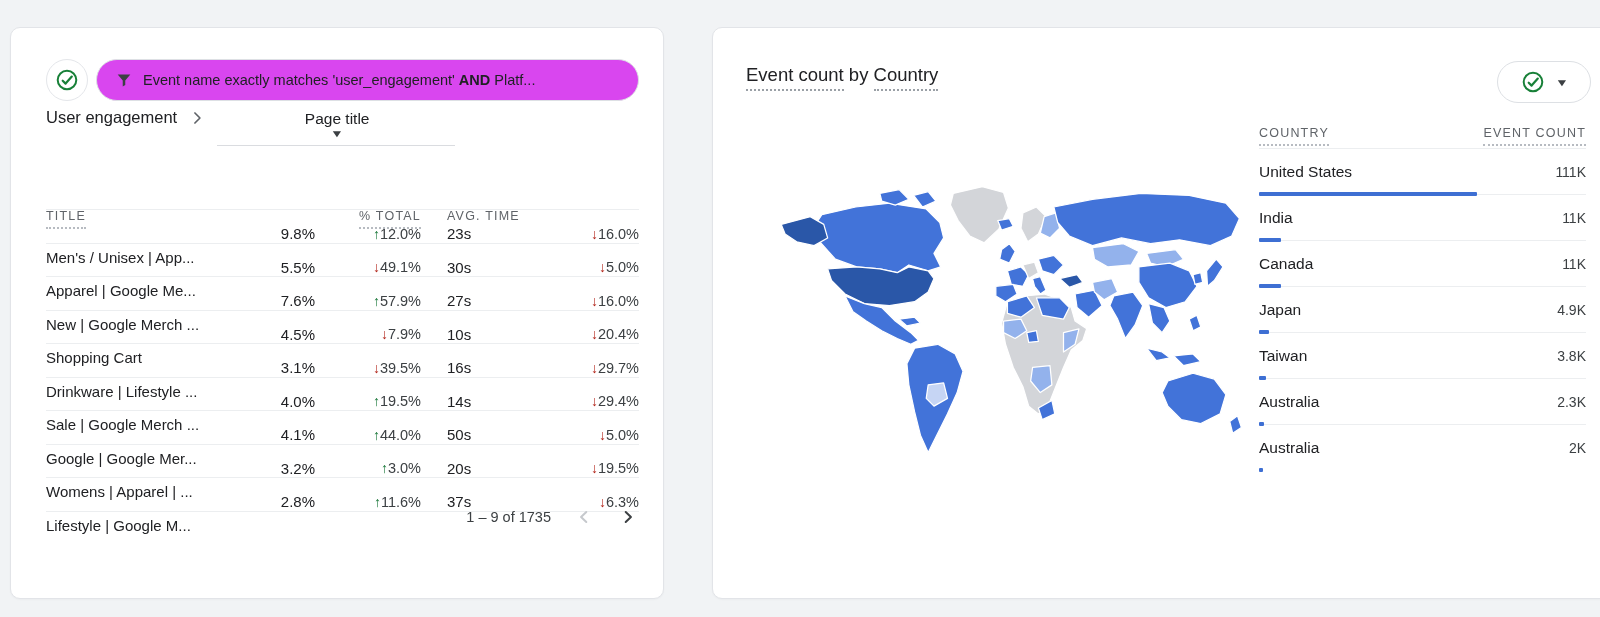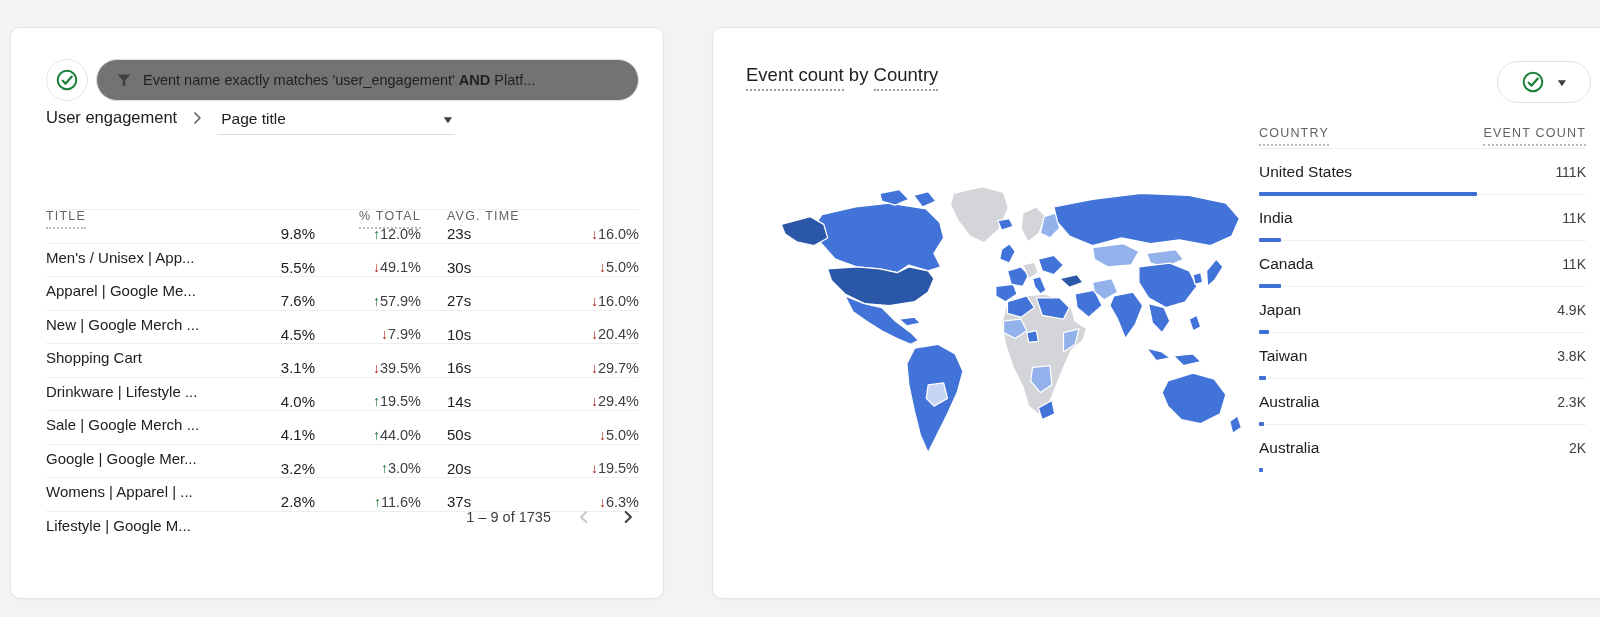--- a/index.html
+++ b/index.html
@@ -15,29 +15,29 @@
     border:1px solid #e2e4e8;border-radius:10px;
     box-shadow:0 1px 2px rgba(0,0,0,.03);
   }
   #card-left{left:10px;width:652px;}
   #card-right{left:684px;width:908px;margin-left:28px;}
 
   
   .filter-row{position:absolute;left:35px;top:31px;right:24px;display:flex;align-items:center;gap:8px;}
   .circle-btn{width:40px;height:40px;border:1px solid #e4e6ea;border-radius:50%;
     display:flex;align-items:center;justify-content:center;background:#fff;flex:0 0 auto;cursor:pointer;}
-  .filter-chip{height:40px;border:1px solid #dde0e4;border-radius:21px;background:#737373;
+  .filter-chip{height:40px;border:1px solid #dde0e4;border-radius:21px;background:#d946ef;
     display:flex;align-items:center;gap:10px;padding:0 18px;flex:1;min-width:0;cursor:pointer;}
   .filter-chip .chip-text{font-size:14.5px;color:#202124;white-space:nowrap;overflow:hidden;}
 
   .breadcrumb-row{position:absolute;left:35px;top:80px;display:flex;align-items:flex-start;}
   .bc-metric{font-size:16.5px;color:#202124;}
   .bc-chevron{margin:0 10px;display:flex;align-items:center;}
   .dim-select{display:flex;align-items:center;justify-content:space-between;width:232px;
-    border-bottom:1px solid #dadce0;padding:2px 2px 6px 4px;cursor:pointer;}
+    border-bottom:1px solid #dadce0;padding:2px 2px 6px 4px;cursor:pointer;flex-direction:column;}
   .dim-select .dim-label{font-size:15.5px;color:#202124;}
   .caret{font-size:10px;color:#3c4043;transform:scaleX(1.4);display:inline-block;}
 
   .mtable{position:absolute;left:35px;right:24px;top:145px;}
   .mrow{display:grid;grid-template-columns:1fr 72px 106px 118px 100px;align-items:center;height:32.5px;
     border-bottom:1px solid #eceef0;font-size:15px;}
   .mrow .c-title{white-space:nowrap;overflow:hidden;color:#202124;margin-top:47px;}
   .mrow .c-pct{text-align:right;color:#202124;}
   .mrow .c-pctchg,.mrow .c-timechg{text-align:right;color:#3c4043;font-size:14.5px;white-space:nowrap;}
   .mrow .c-time{padding-left:26px;color:#202124;}

